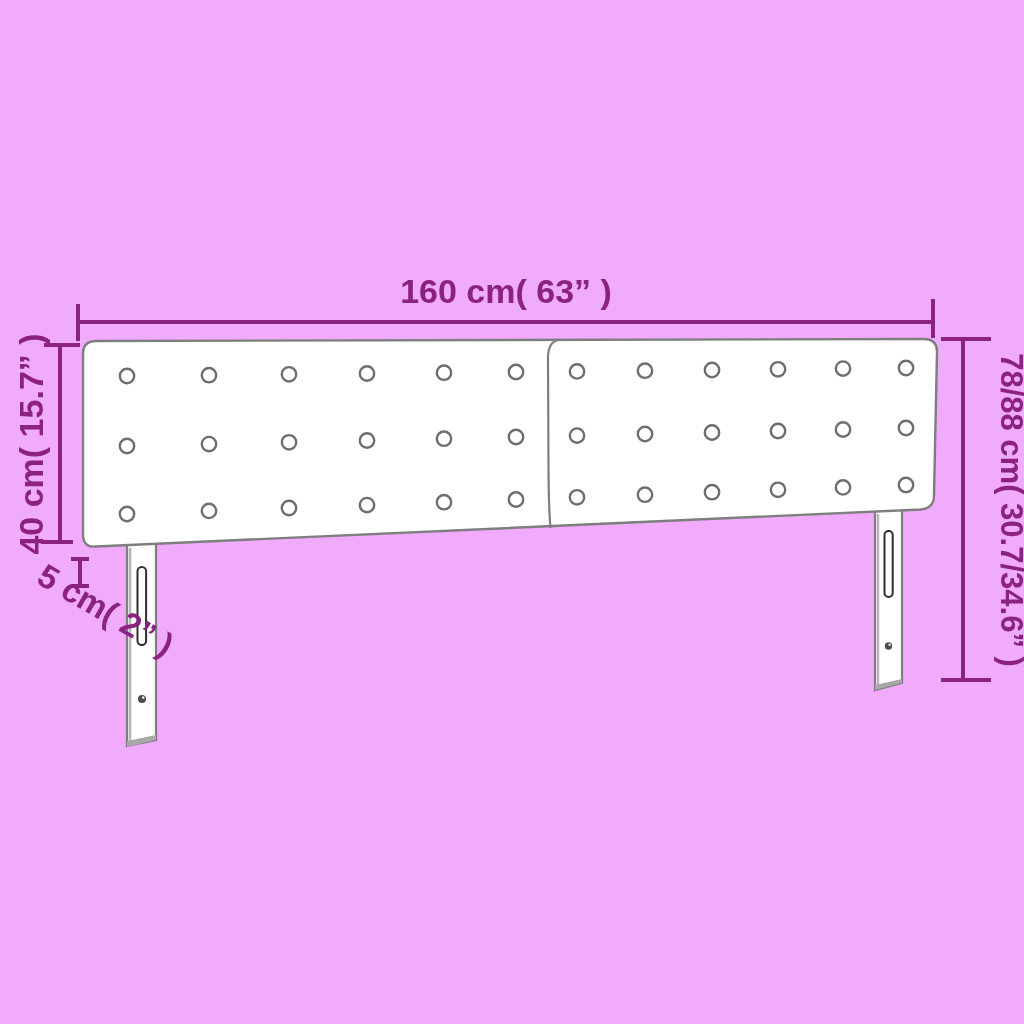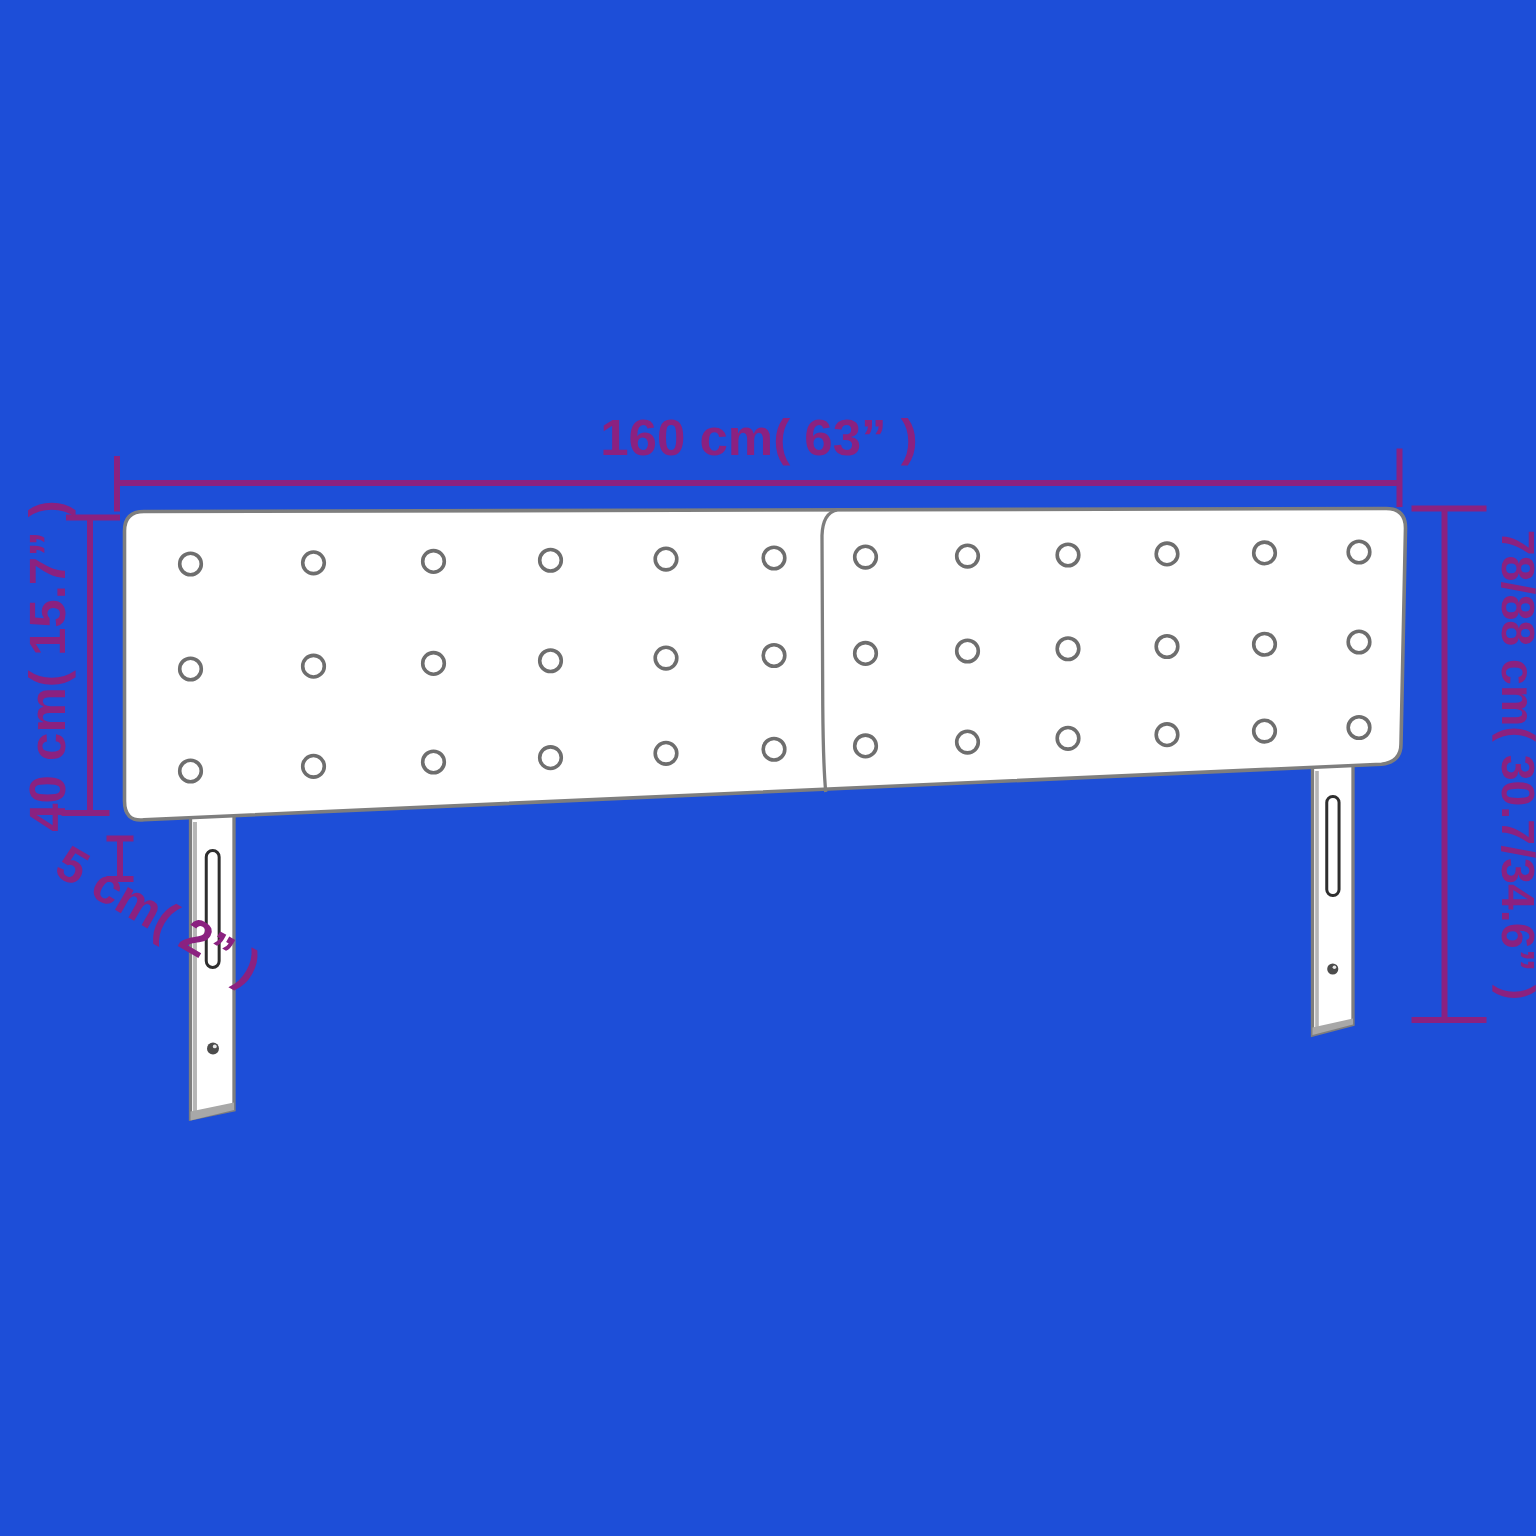--- a/index.html
+++ b/index.html
@@ -3,21 +3,21 @@
 <meta charset="utf-8">
 <style>
   :root{
     --accent:#8B2180;
     --outline:#7E7E7E;
   }
   html,body{margin:0;padding:0;background:#ffffff;}
   .stage{
     position:relative;
     width:1024px;height:1024px;
-    background:#1d4ed8;
+    background:#f0abfc;
     overflow:hidden;
     font-family:"Liberation Sans", sans-serif;
   }
   .stage svg{position:absolute;inset:0;}
   .dim-text{
     font-family:"Liberation Sans", sans-serif;
     font-weight:bold;
     fill:var(--accent);
     stroke:none;
   }

